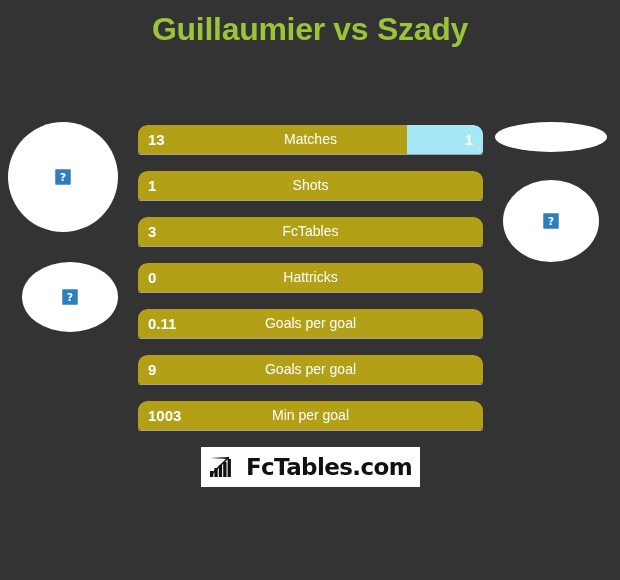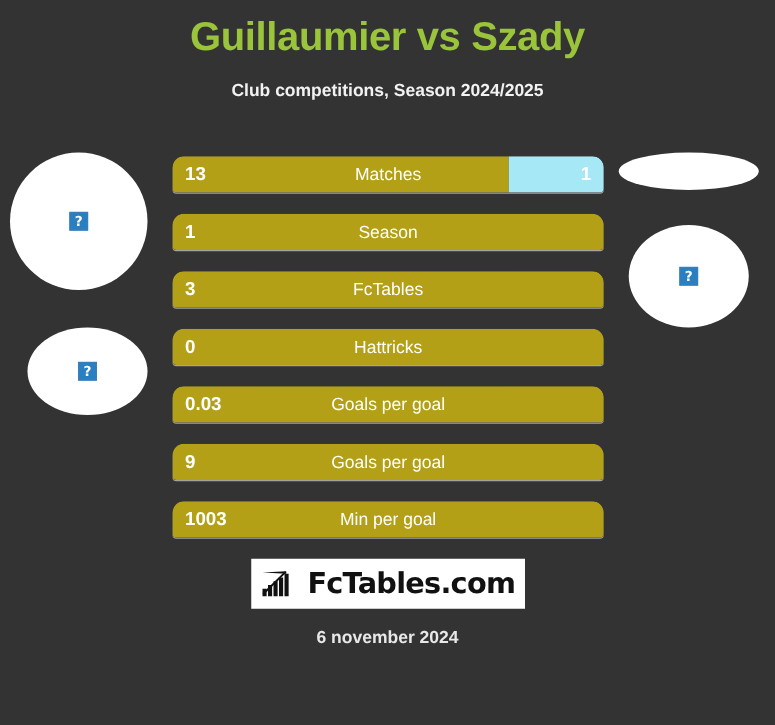--- a/index.html
+++ b/index.html
@@ -188,21 +188,20 @@
     line-height: 18px;
     white-space: nowrap;
   }
 </style>
 </head>
 <body>
 
 <div id="stage">
 
   <div class="title">Guillaumier vs Szady</div>
-  <div class="subtitle">Club competitions, Season 2024/2025</div>
 
   <div class="avatar avatar-a1">
     <span class="broken-img">?</span>
   </div>
   <div class="avatar avatar-a2">
     <span class="broken-img">?</span>
   </div>
 
   <div class="avatar avatar-b1"></div>
   <div class="avatar avatar-b2">
@@ -212,37 +211,37 @@
   <div id="bars">
       <div class="bar-row" style="top: 125px;">
         <div class="bar-fill-left" style="width: 78%;"></div>
         <div class="bar-fill-right" style="width: 22%;"></div>
         <div class="bar-label">Matches</div>
         <div class="bar-val-left">13</div>
         <div class="bar-val-right">1</div>
       </div>
       <div class="bar-row single" style="top: 171px;">
         <div class="bar-fill-left" style="width: 100%;"></div>
-        <div class="bar-label">Season</div>
+        <div class="bar-label">Shots</div>
         <div class="bar-val-left">1</div>
       </div>
       <div class="bar-row single" style="top: 217px;">
         <div class="bar-fill-left" style="width: 100%;"></div>
         <div class="bar-label">FcTables</div>
         <div class="bar-val-left">3</div>
       </div>
       <div class="bar-row single" style="top: 263px;">
         <div class="bar-fill-left" style="width: 100%;"></div>
         <div class="bar-label">Hattricks</div>
         <div class="bar-val-left">0</div>
       </div>
       <div class="bar-row single" style="top: 309px;">
         <div class="bar-fill-left" style="width: 100%;"></div>
         <div class="bar-label">Goals per goal</div>
-        <div class="bar-val-left">0.03</div>
+        <div class="bar-val-left">0.11</div>
       </div>
       <div class="bar-row single" style="top: 355px;">
         <div class="bar-fill-left" style="width: 100%;"></div>
         <div class="bar-label">Goals per goal</div>
         <div class="bar-val-left">9</div>
       </div>
       <div class="bar-row single" style="top: 401px;">
         <div class="bar-fill-left" style="width: 100%;"></div>
         <div class="bar-label">Min per goal</div>
         <div class="bar-val-left">1003</div>
@@ -255,15 +254,14 @@
       <path d="M1.5 19.2 L19.5 1.5" stroke="#111111" stroke-width="1.6" fill="none"></path>
       <rect x="1" y="15" width="3.3" height="6" fill="#111111"></rect>
       <rect x="5.4" y="12" width="3.3" height="9" fill="#111111"></rect>
       <rect x="9.8" y="9" width="3.3" height="12" fill="#111111"></rect>
       <rect x="14.2" y="6" width="3.3" height="15" fill="#111111"></rect>
       <rect x="18.6" y="3" width="3.3" height="18" fill="#111111"></rect>
     </svg>
     <span class="logo-text">FcTables.com</span>
   </div>
 
-  <div class="footer-date">6 november 2024</div>
 
 </div>
 
 </body></html>

